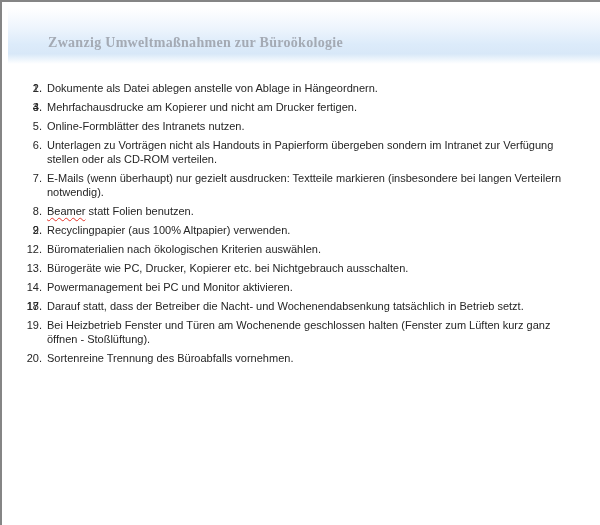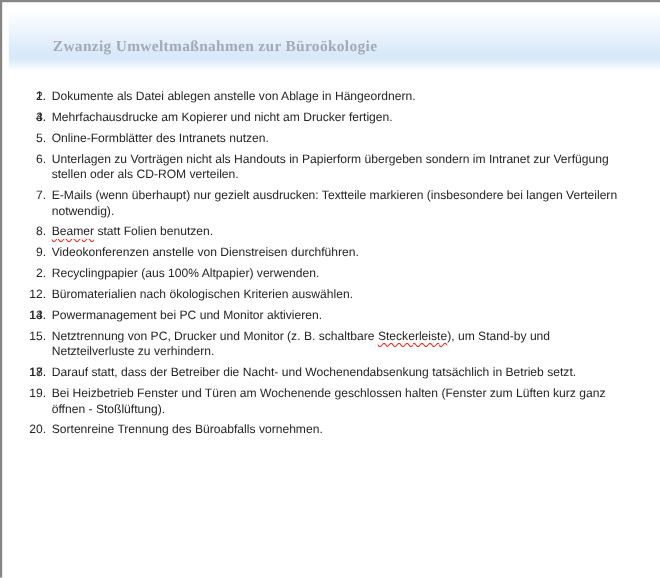--- a/index.html
+++ b/index.html
@@ -95,24 +95,23 @@
 <div class="content">
   <ol class="measures">
       <li><span class="num">1.</span></li>
       <li><span class="num">2.</span><span><span>Dokumente als Datei ablegen anstelle von Ablage in Hängeordnern.</span></span></li>
       <li><span class="num">3.</span></li>
       <li><span class="num">4.</span><span><span>Mehrfachausdrucke am Kopierer und nicht am Drucker fertigen.</span></span></li>
       <li><span class="num">5.</span><span><span>Online-Formblätter des Intranets nutzen.</span></span></li>
       <li><span class="num">6.</span><span><span>Unterlagen zu Vorträgen nicht als Handouts in Papierform übergeben sondern im Intranet zur Verfügung stellen oder als CD-ROM verteilen.</span></span></li>
       <li><span class="num">7.</span><span><span>E-Mails (wenn überhaupt) nur gezielt ausdrucken: Textteile markieren (insbesondere bei langen Verteilern notwendig).</span></span></li>
       <li><span class="num">8.</span><span><span class="squiggle">Beamer</span><span> statt Folien benutzen.</span></span></li>
-      <li><span class="num">9.</span><span><span>Videokonferenzen anstelle von Dienstreisen durchführen.</span></span></li>
+      <li><span class="num">9.</span></li>
       <li><span class="num">2.</span><span><span>Recyclingpapier (aus 100% Altpapier) verwenden.</span></span></li>
       <li><span class="num">12.</span><span><span>Büromaterialien nach ökologischen Kriterien auswählen.</span></span></li>
-      <li><span class="num">13.</span></li>
+      <li><span class="num">13.</span><span><span>Bürogeräte wie PC, Drucker, Kopierer etc. bei Nichtgebrauch ausschalten.</span></span></li>
       <li><span class="num">14.</span><span><span>Powermanagement bei PC und Monitor aktivieren.</span></span></li>
-      <li><span class="num">15.</span><span><span>Netztrennung von PC, Drucker und Monitor (z. B. schaltbare </span><span class="squiggle">Steckerleiste</span><span>), um Stand-by und Netzteilverluste zu verhindern.</span></span></li>
       <li><span class="num">17.</span></li>
       <li><span class="num">18.</span><span><span>Darauf statt, dass der Betreiber die Nacht- und Wochenendabsenkung tatsächlich in Betrieb setzt.</span></span></li>
       <li><span class="num">19.</span><span><span>Bei Heizbetrieb Fenster und Türen am Wochenende geschlossen halten (Fenster zum Lüften kurz ganz öffnen - Stoßlüftung).</span></span></li>
       <li><span class="num">20.</span><span><span>Sortenreine Trennung des Büroabfalls vornehmen.</span></span></li>
     </ol>
 </div>
 
 </body></html>

